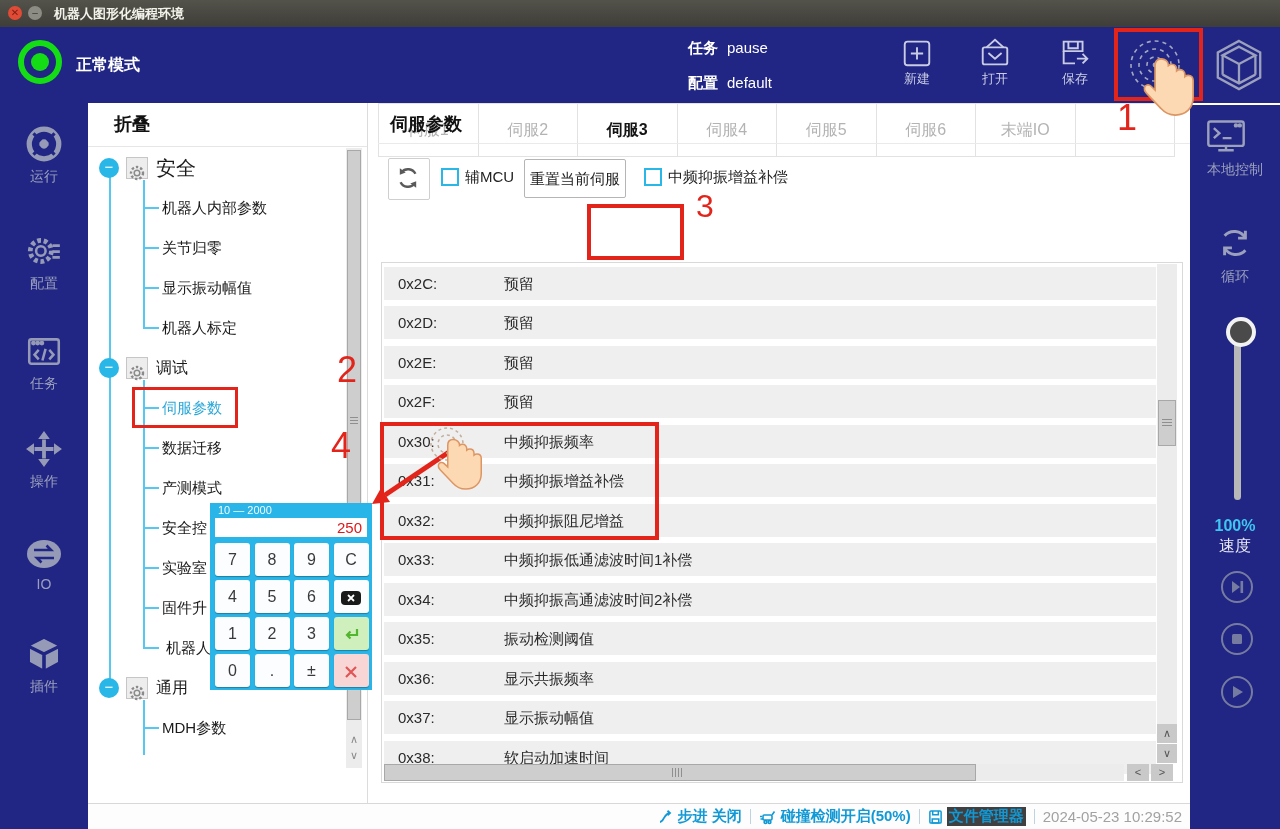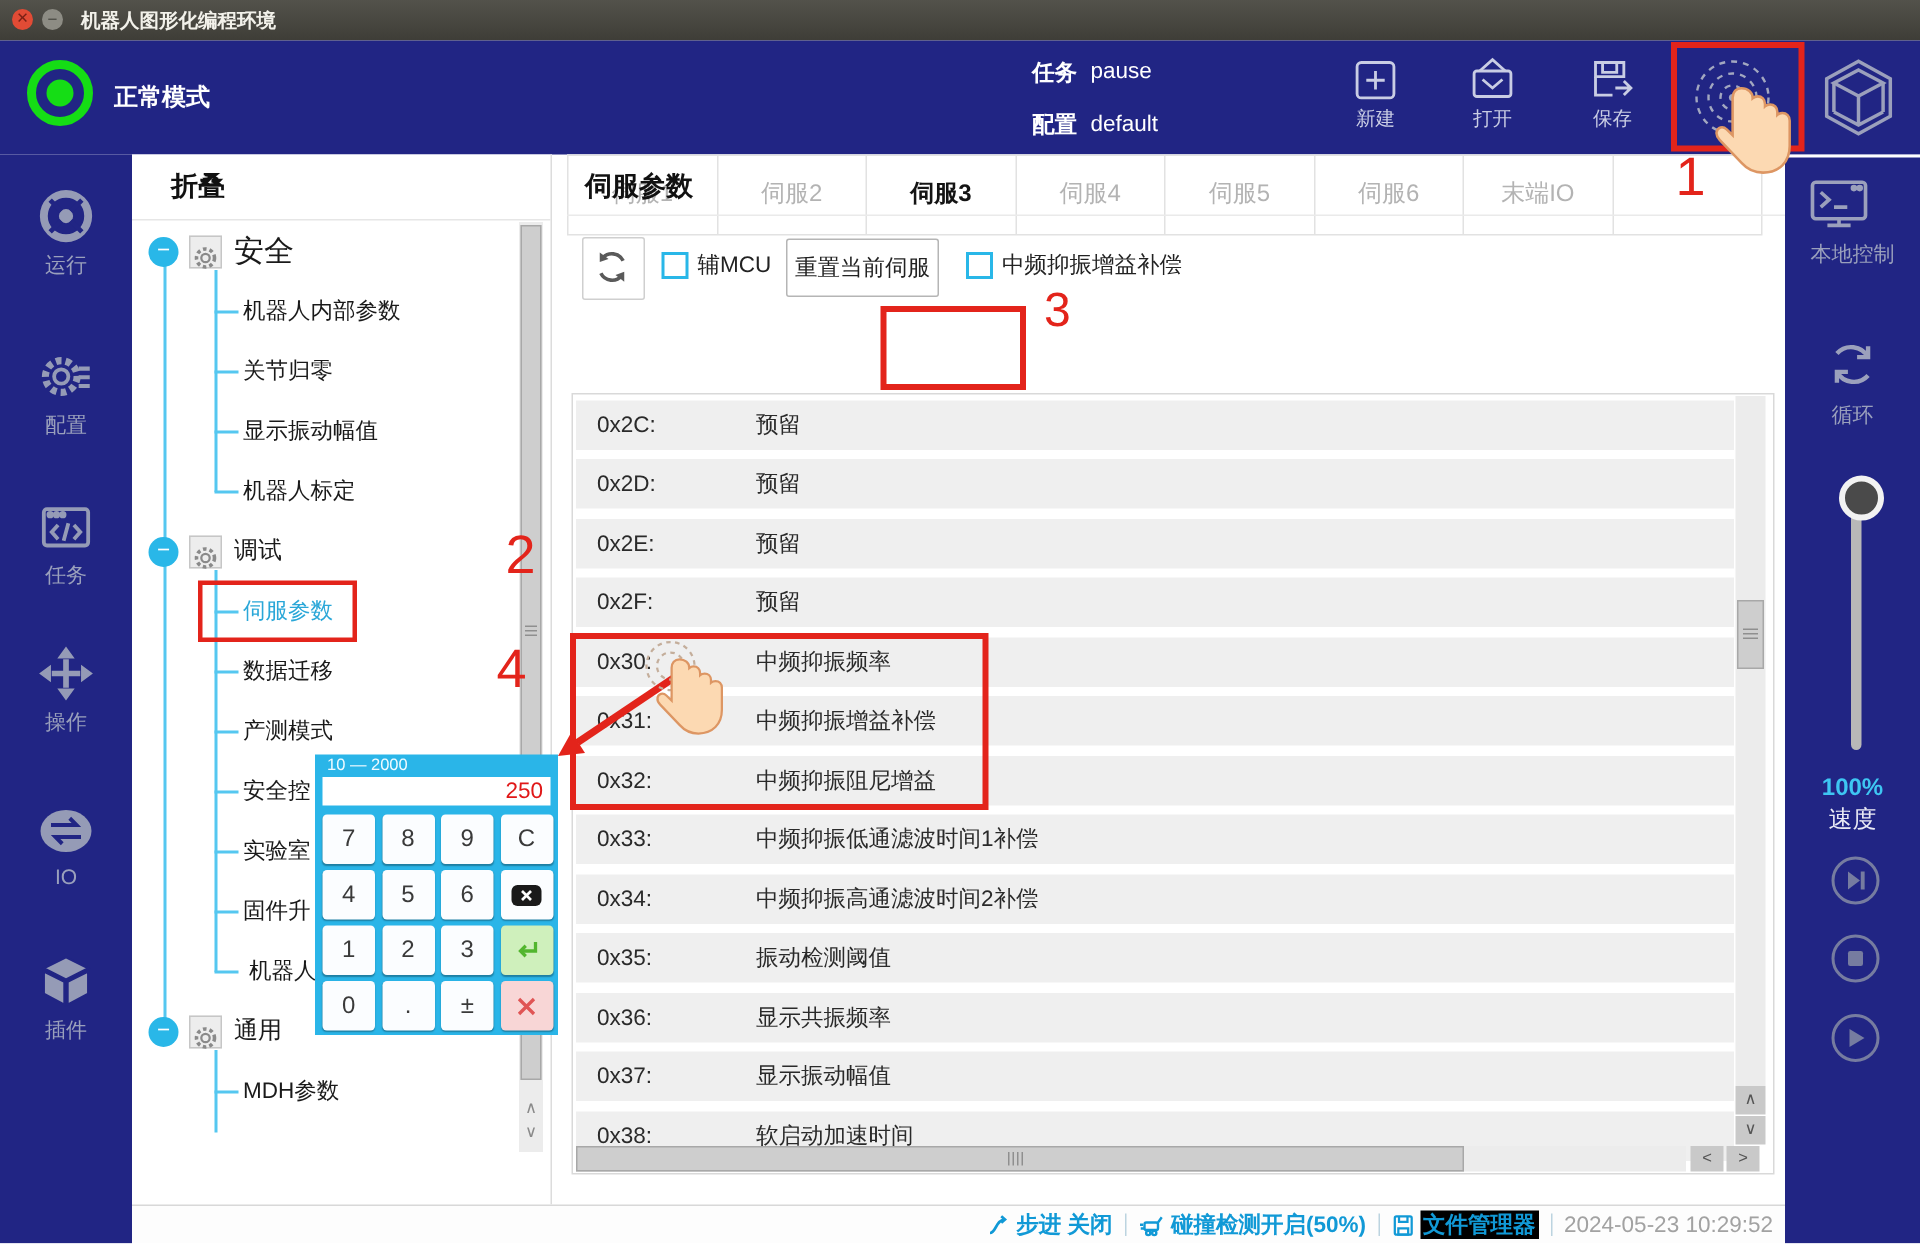--- a/index.html
+++ b/index.html
@@ -62,21 +62,21 @@
   .tab:last-child{border-right:none;}
   #tablebox{left:3px;top:159px;width:802px;height:521px;border:1px solid #d9d9d9;box-sizing:border-box;}
   .prow{left:2px;width:772px;height:33px;background:#efefef;line-height:33px;font-size:15px;color:#2a2a2a;}
   .paddr{position:absolute;left:14px;}
   .pname{position:absolute;left:120px;}
   
   #statusbar{left:88px;top:803px;width:1102px;height:26px;background:#fdfdfd;border-top:1px solid #d8d8d8;box-sizing:border-box;display:flex;align-items:center;justify-content:flex-end;padding-right:8px;font-size:15px;}
   .stitem{color:#1199d6;font-weight:bold;display:flex;align-items:center;gap:4px;}
   .stsep{width:1px;height:15px;background:#bcd4e0;margin:0 8px;}
   #st-time{color:#a2a2a2;font-weight:normal;}
-  #fm-hl{background:#000000;padding:0 2px;}
+  #fm-hl{background:#404040;padding:0 2px;}
   
   .annbox{border:4px solid #e3241b;box-sizing:border-box;z-index:64;pointer-events:none;}
   .annnum{color:#e3241b;font-size:36px;z-index:66;pointer-events:none;line-height:1;}
   #overlay{left:0;top:0;z-index:70;pointer-events:none;}
 </style>
 </head>
 <body>
 
 <div id="app">
 

